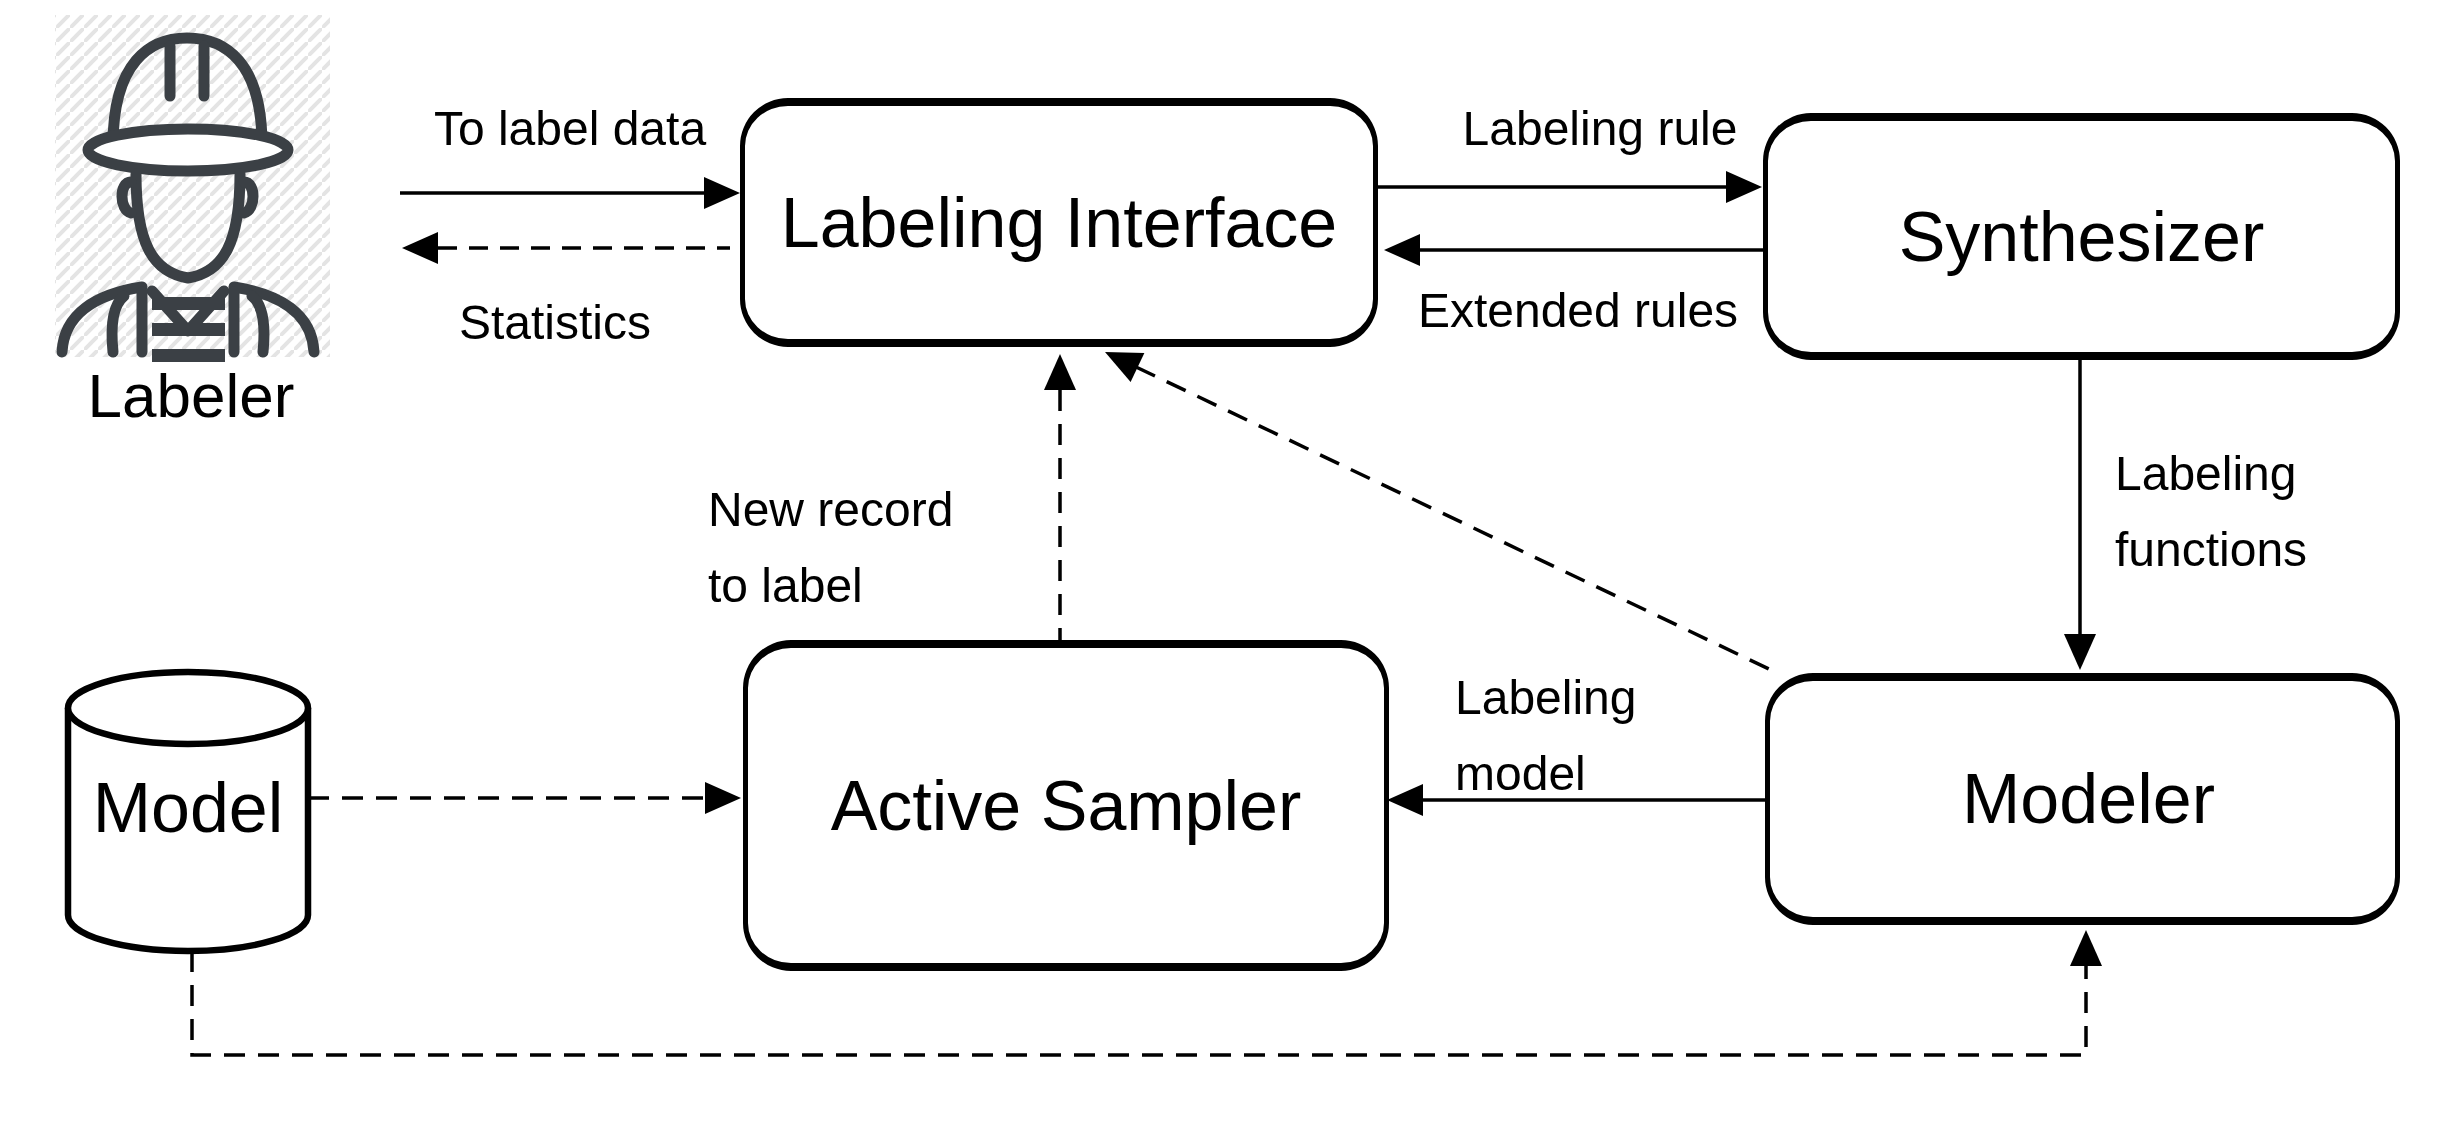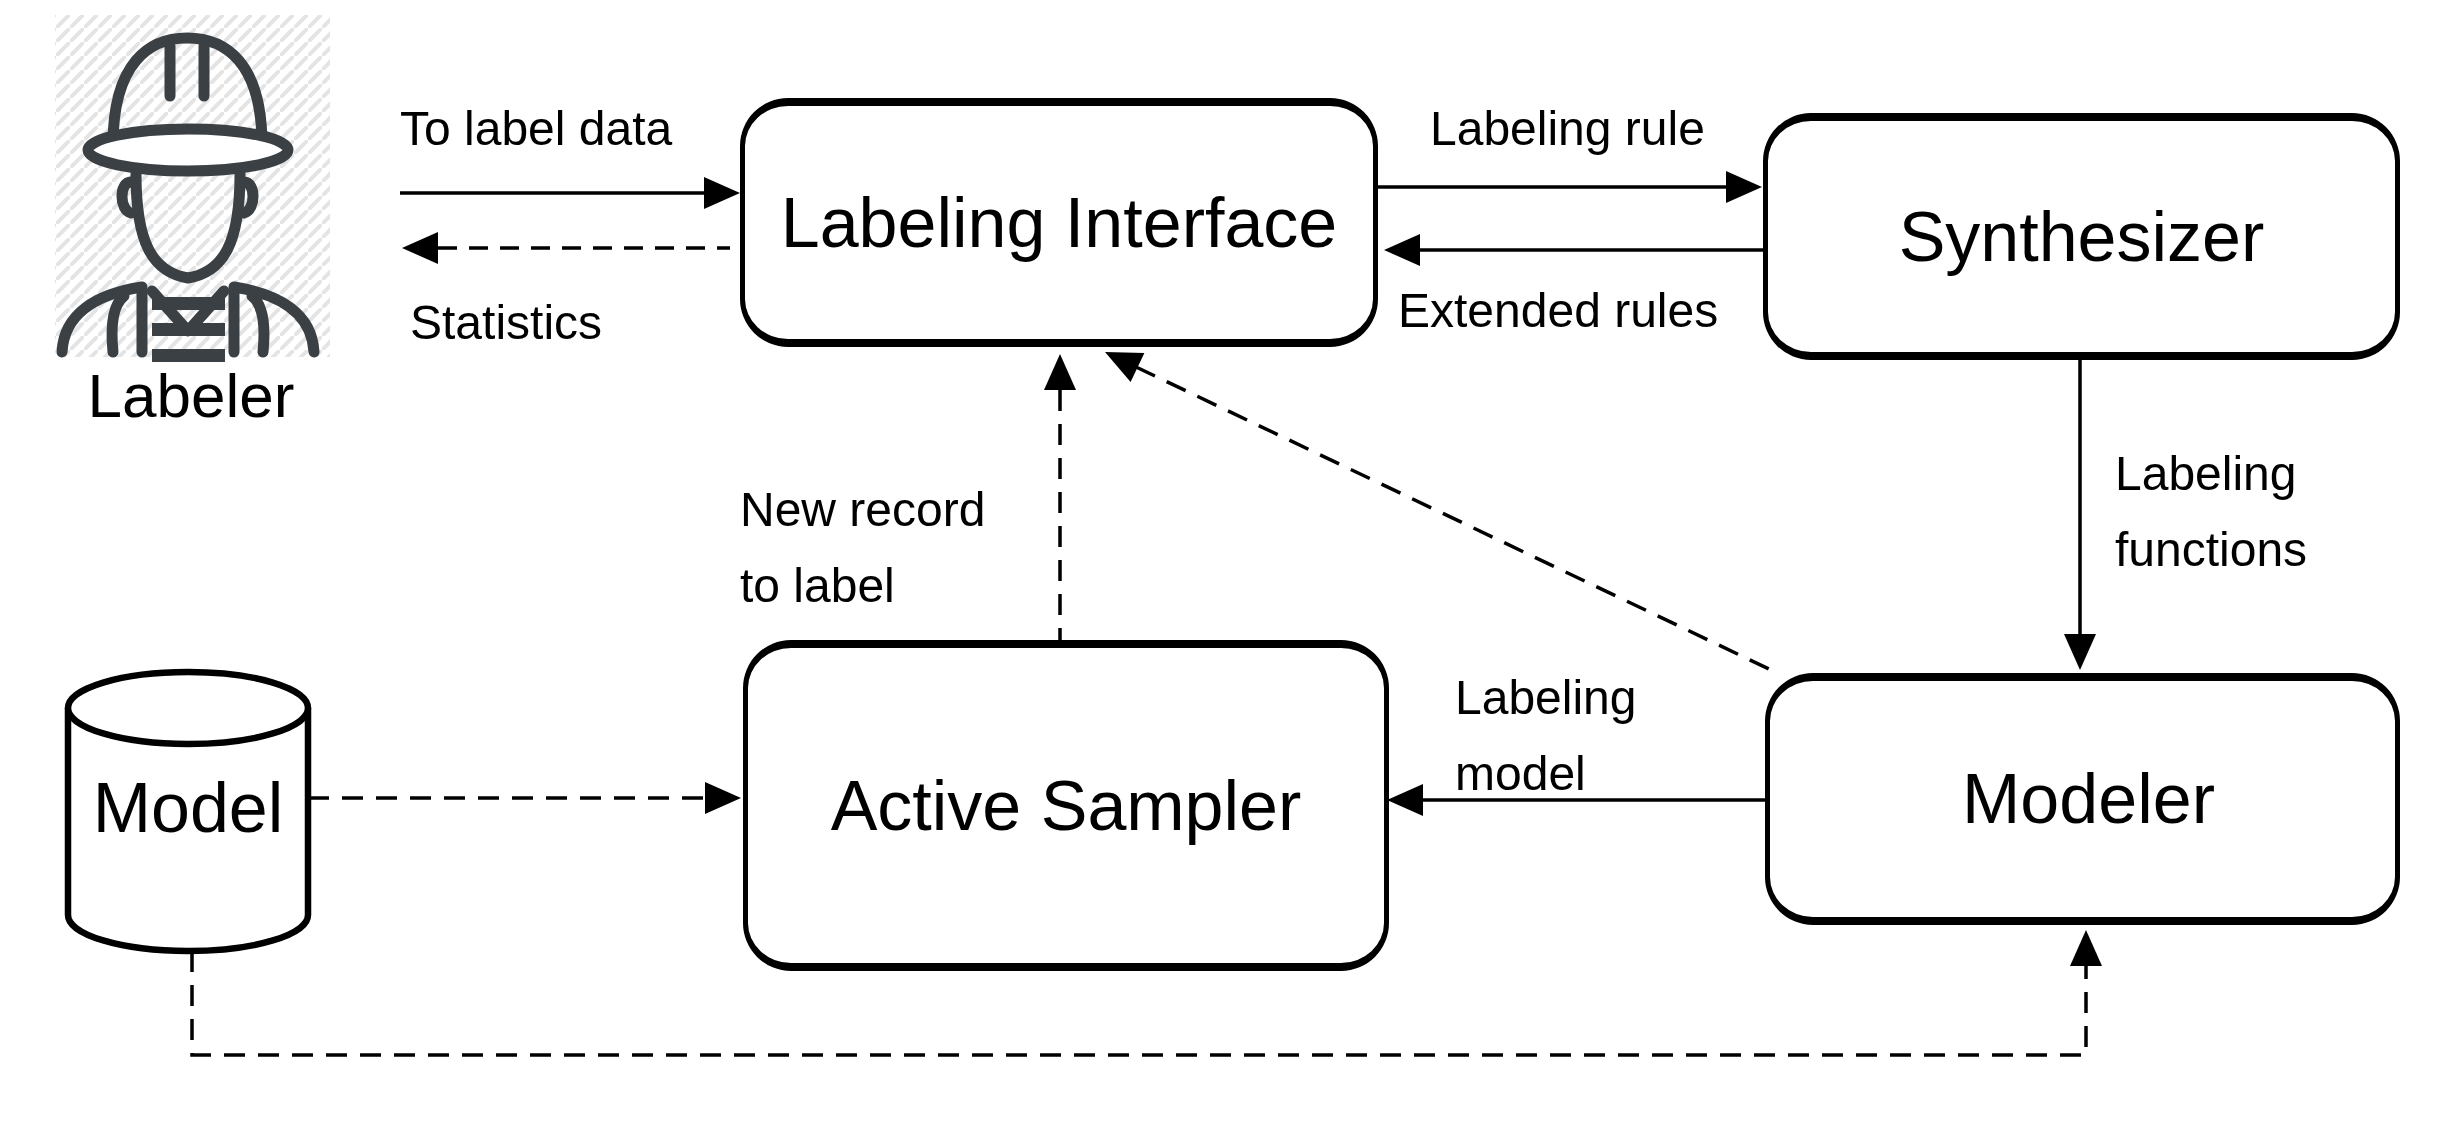--- a/index.html
+++ b/index.html
@@ -34,21 +34,21 @@
     z-index: 1;
     white-space: nowrap;
   }
   .edge-label {
     position: absolute;
     font-size: 48px;
     line-height: 58px;
     z-index: 2;
     white-space: nowrap;
   }
-  .edge-label.center { }
+  .edge-label.center { text-align: center; }
   .edge-label.two-line { line-height: 76px; }
   .node-caption {
     position: absolute;
     font-size: 62px;
     text-align: center;
     z-index: 2;
     white-space: nowrap;
   }
   .data-caption {
     position: absolute;
@@ -169,21 +169,21 @@
   <div class="edge-label center" style="left:1430px; top:100px; width:340px;">Labeling rule</div>
 
   <div class="edge-label center" style="left:1398px; top:282px; width:360px;">Extended rules</div>
 
   <div class="edge-label two-line" style="left:2115px; top:436px;">
     <div>Labeling</div>
     <div>functions</div>
   </div>
 
 
-  <div class="edge-label two-line" style="left:740px; top:472px;">
+  <div class="edge-label two-line" style="left:708px; top:472px;">
     <div>New record</div>
     <div>to label</div>
   </div>
 
   <div class="edge-label two-line" style="left:1455px; top:660px;">
     <div>Labeling</div>
     <div>model</div>
   </div>
 
 </div>

